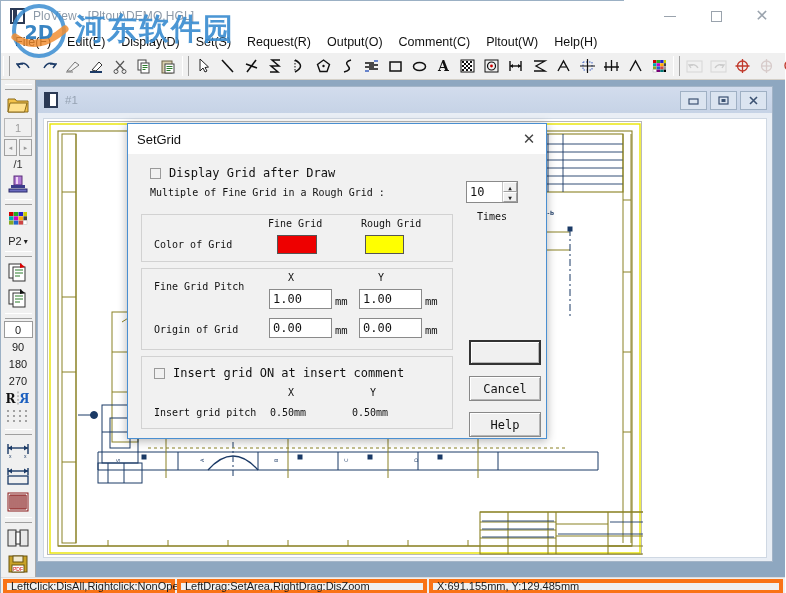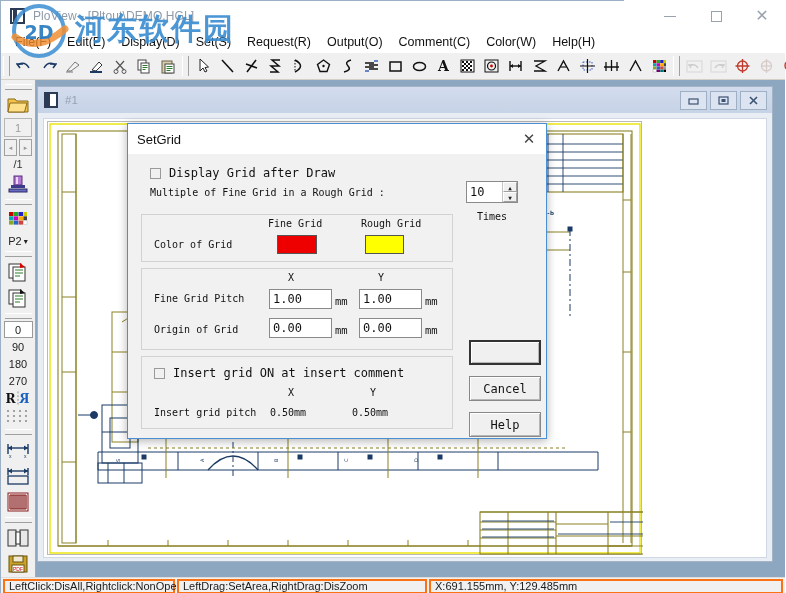--- a/index.html
+++ b/index.html
@@ -158,21 +158,21 @@
   .cad-svg { position: absolute; left: 0; top: 0; }
 
   
   .statusbar {
     position: absolute; left: 0; top: 576px; width: 784px; height: 17px;
     background: #f0f0f0; border-top: 1px solid #dcdcdc;
     display: flex; align-items: center;
   }
   .sb-pane {
     height: 15px; margin: 1px 0 1px 2px;
-    border: 2px solid #f97316;
+    border: 4px solid #f97316;
     display: flex; align-items: center; padding: 0 4px;
     font-size: 11px; color: #1a1a1a; white-space: nowrap;
     background: #f0f0f0;
   }
   .sb-pane.p1 { width: 172px; }
   .sb-pane.p2 { width: 250px; }
   .sb-pane.p3 { flex: 1; margin-right: 2px; }
 
   
   .dialog {
@@ -290,21 +290,21 @@
   </div>
 
   <div class="menubar">
     <div class="menu-item">File(F)</div>
     <div class="menu-item">Edit(E)</div>
     <div class="menu-item">Display(D)</div>
     <div class="menu-item">Set(S)</div>
     <div class="menu-item">Request(R)</div>
     <div class="menu-item">Output(O)</div>
     <div class="menu-item">Comment(C)</div>
-    <div class="menu-item">Color(W)</div>
+    <div class="menu-item">Pltout(W)</div>
     <div class="menu-item">Help(H)</div>
   </div>
 
   <div class="toolbar">
     <div class="tgrip"></div>
 
     <div class="tbtn">
       <svg width="17" height="15" viewBox="0 0 17 15">
           <path d="M4 9 L1 5 L7 5" fill="none" stroke="#1b3a66" stroke-width="1.5"></path>
           <path d="M2.5 5.5 Q9 2 13 9" fill="none" stroke="#1b3a66" stroke-width="1.5"></path>
@@ -859,21 +859,21 @@
         <div class="lbl-abs" style="left:219px; top:3px;">Rough Grid</div>
         <div class="lbl-abs" style="left:12px; top:24px;">Color of Grid</div>
         <div class="swatch" id="fine-swatch" style="position: absolute; left: 135px; top: 20px; width: 40px; background: rgb(238, 0, 0);"></div>
         <div class="swatch" id="rough-swatch" style="position: absolute; left: 223px; top: 20px; width: 39px; background: rgb(255, 255, 0);"></div>
       </div>
 
       <div class="group" style="left:13px; top:114px; width:312px; height:82px;">
         <div class="lbl-abs" style="left:146px; top:3px;">X</div>
         <div class="lbl-abs" style="left:236px; top:3px;">Y</div>
 
-        <div class="lbl-abs" style="left:12px; top:24px;">Fine Grid Pitch</div>
+        <div class="lbl-abs" style="left:12px; top:12px;">Fine Grid Pitch</div>
         <div class="tfield" style="position:absolute; left:127px; top:20px; width:63px;">1.00</div>
         <div class="unit" style="position:absolute; left:193px; top:26px;">mm</div>
         <div class="tfield" style="position:absolute; left:217px; top:20px; width:63px;">1.00</div>
         <div class="unit" style="position:absolute; left:283px; top:26px;">mm</div>
 
         <div class="lbl-abs" style="left:12px; top:55px;">Origin of Grid</div>
         <div class="tfield" style="position:absolute; left:127px; top:49px; width:63px;">0.00</div>
         <div class="unit" style="position:absolute; left:193px; top:55px;">mm</div>
         <div class="tfield" style="position:absolute; left:217px; top:49px; width:63px;">0.00</div>
         <div class="unit" style="position:absolute; left:283px; top:55px;">mm</div>

